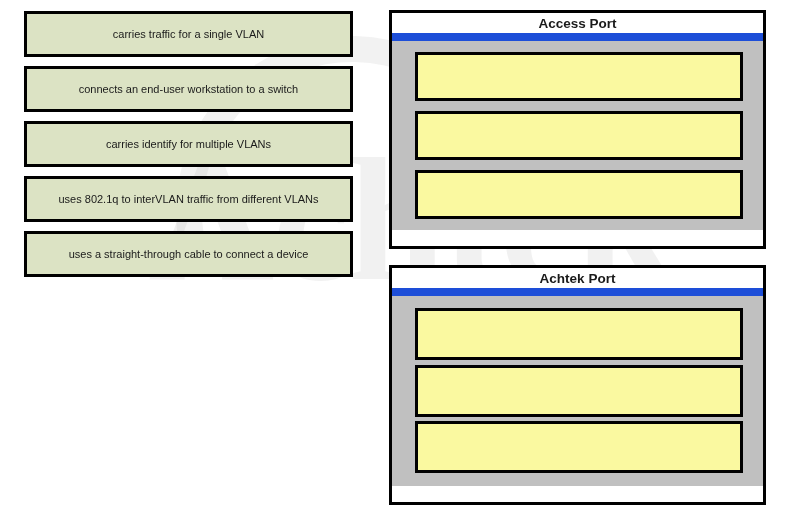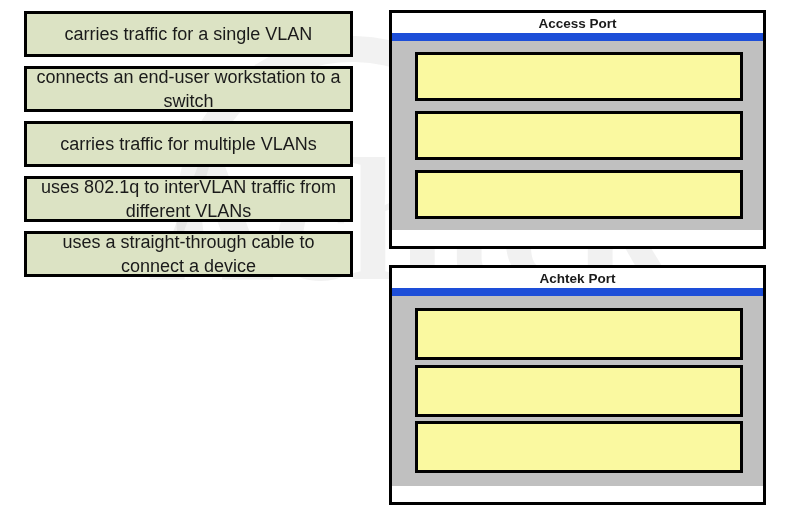--- a/index.html
+++ b/index.html
@@ -68,21 +68,21 @@
   }
   .source-tile {
     box-sizing: border-box;
     width: 329px;
     background: #dce3c4;
     border: 3px solid #000000;
     display: flex;
     align-items: center;
     justify-content: center;
     text-align: center;
-    font-size: 18px;
+    font-size: 11px;
     line-height: 1.35;
     padding: 4px 8px;
     margin-bottom: 9px;
   }
   .source-tile.h1 { height: 46px; }
   .source-tile.h2 { height: 56px; }
 
   
   .panel {
     position: absolute;
@@ -137,21 +137,21 @@
   <div class="source-tile h1">
     <span>carries traffic for a single VLAN</span>
   </div>
 
 
   <div class="source-tile h1">
     <span>connects an end-user workstation to a switch</span>
   </div>
 
   <div class="source-tile h1">
-    <span>carries traffic for multiple VLANs</span>
+    <span>carries identify for multiple VLANs</span>
   </div>
 
   <div class="source-tile h1">
     <span>uses 802.1q to interVLAN traffic from different VLANs</span>
   </div>
 
   <div class="source-tile h1">
     <span>uses a straight-through cable to connect a device</span>
   </div>
 

